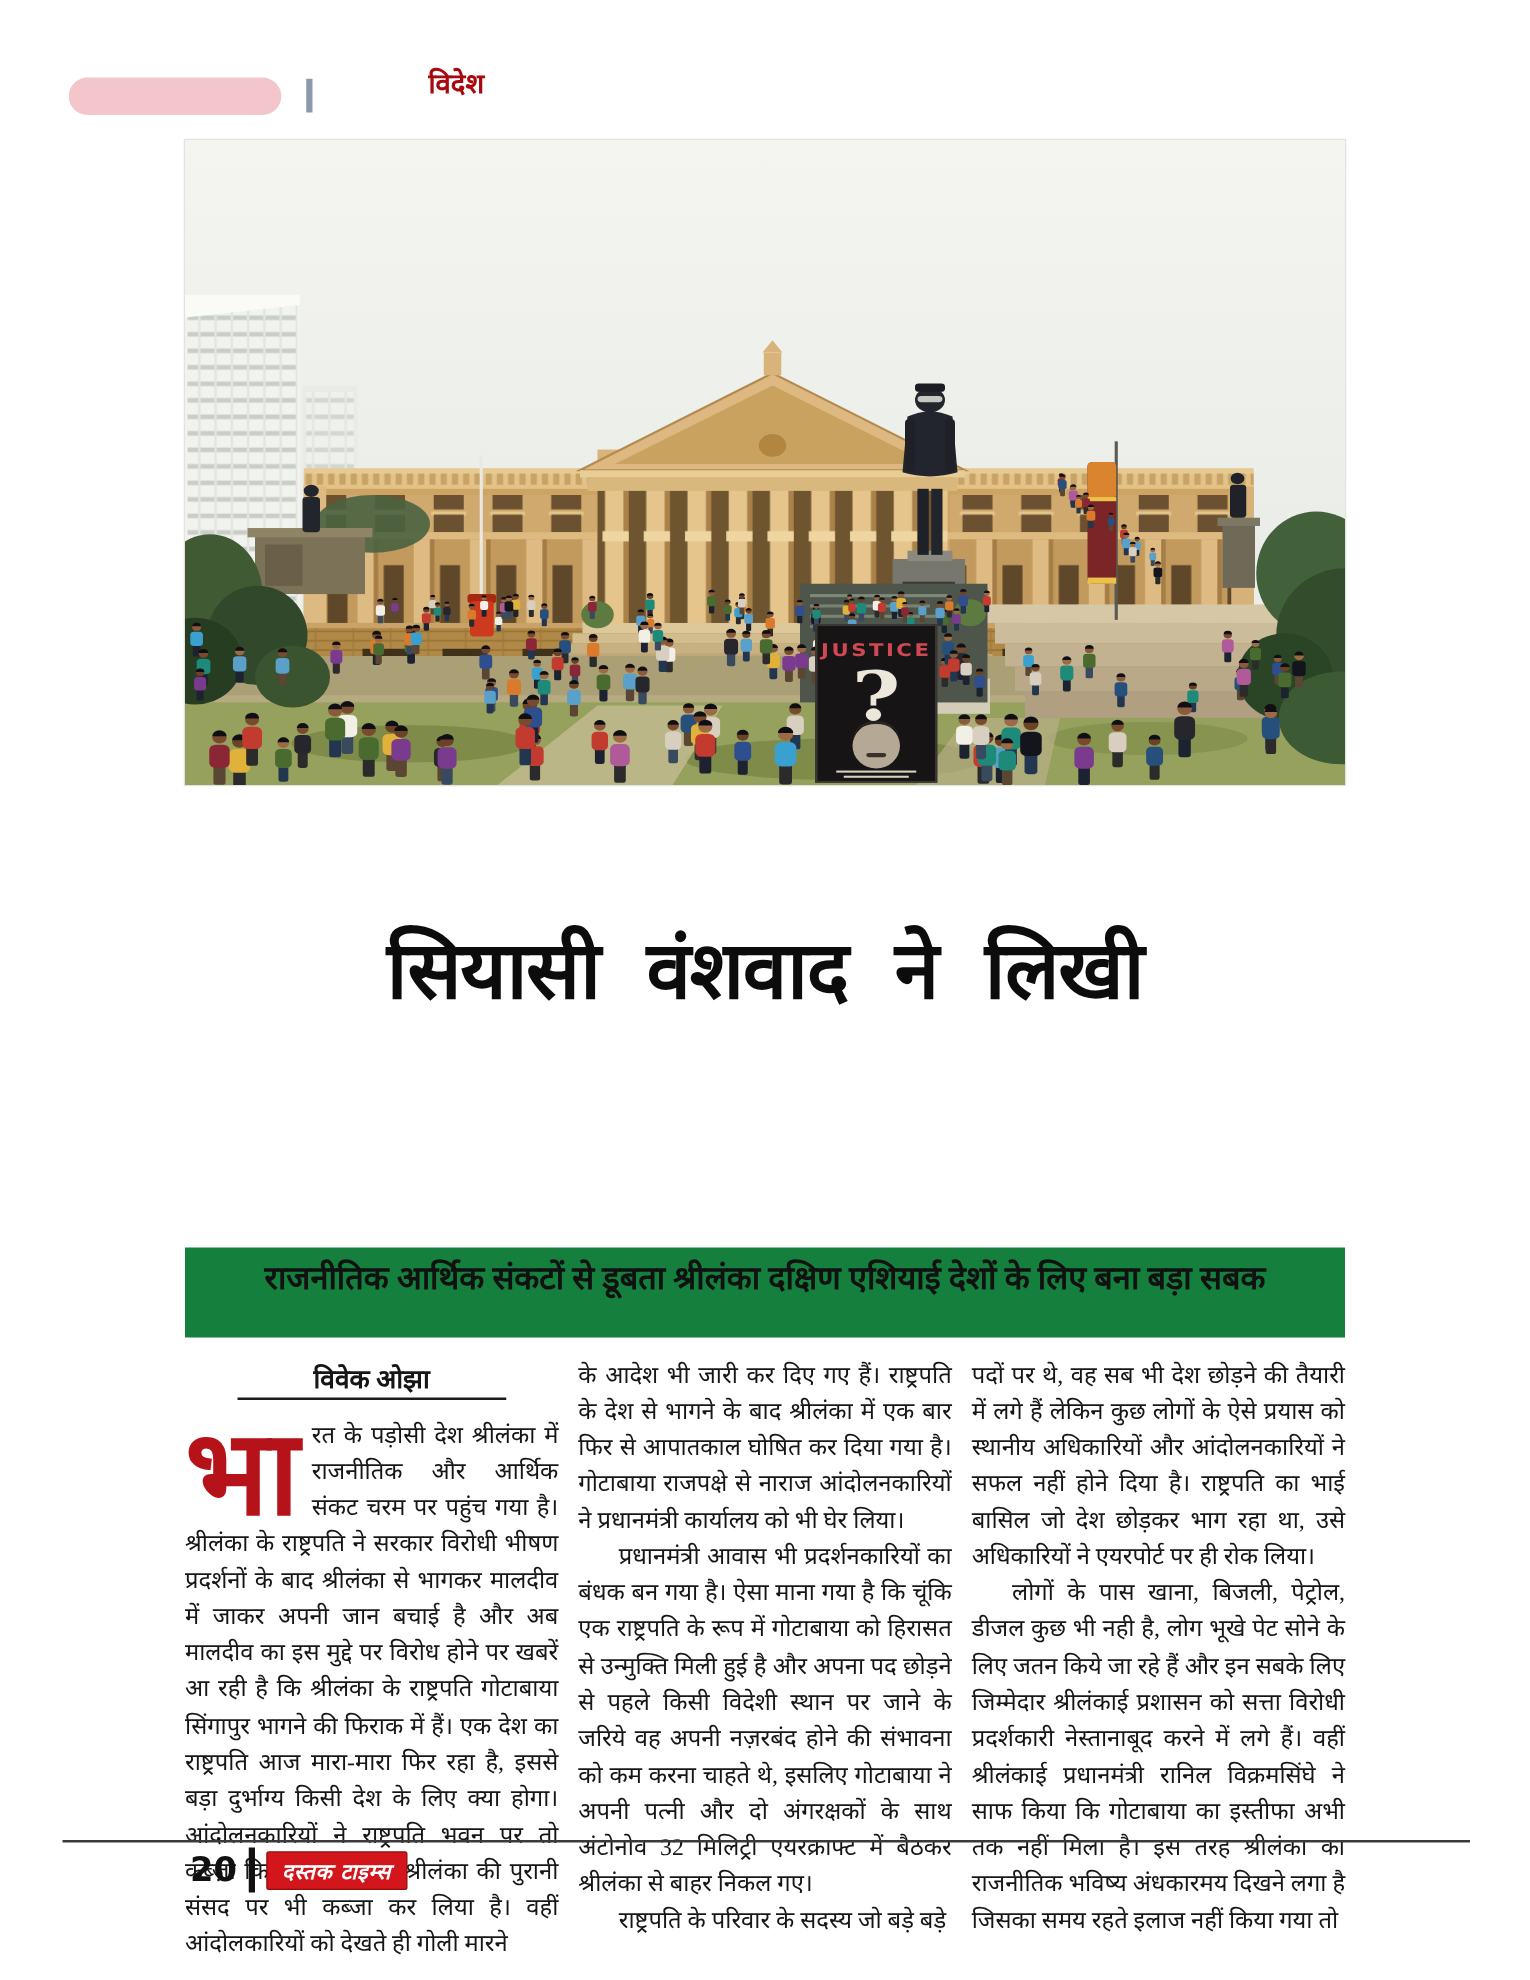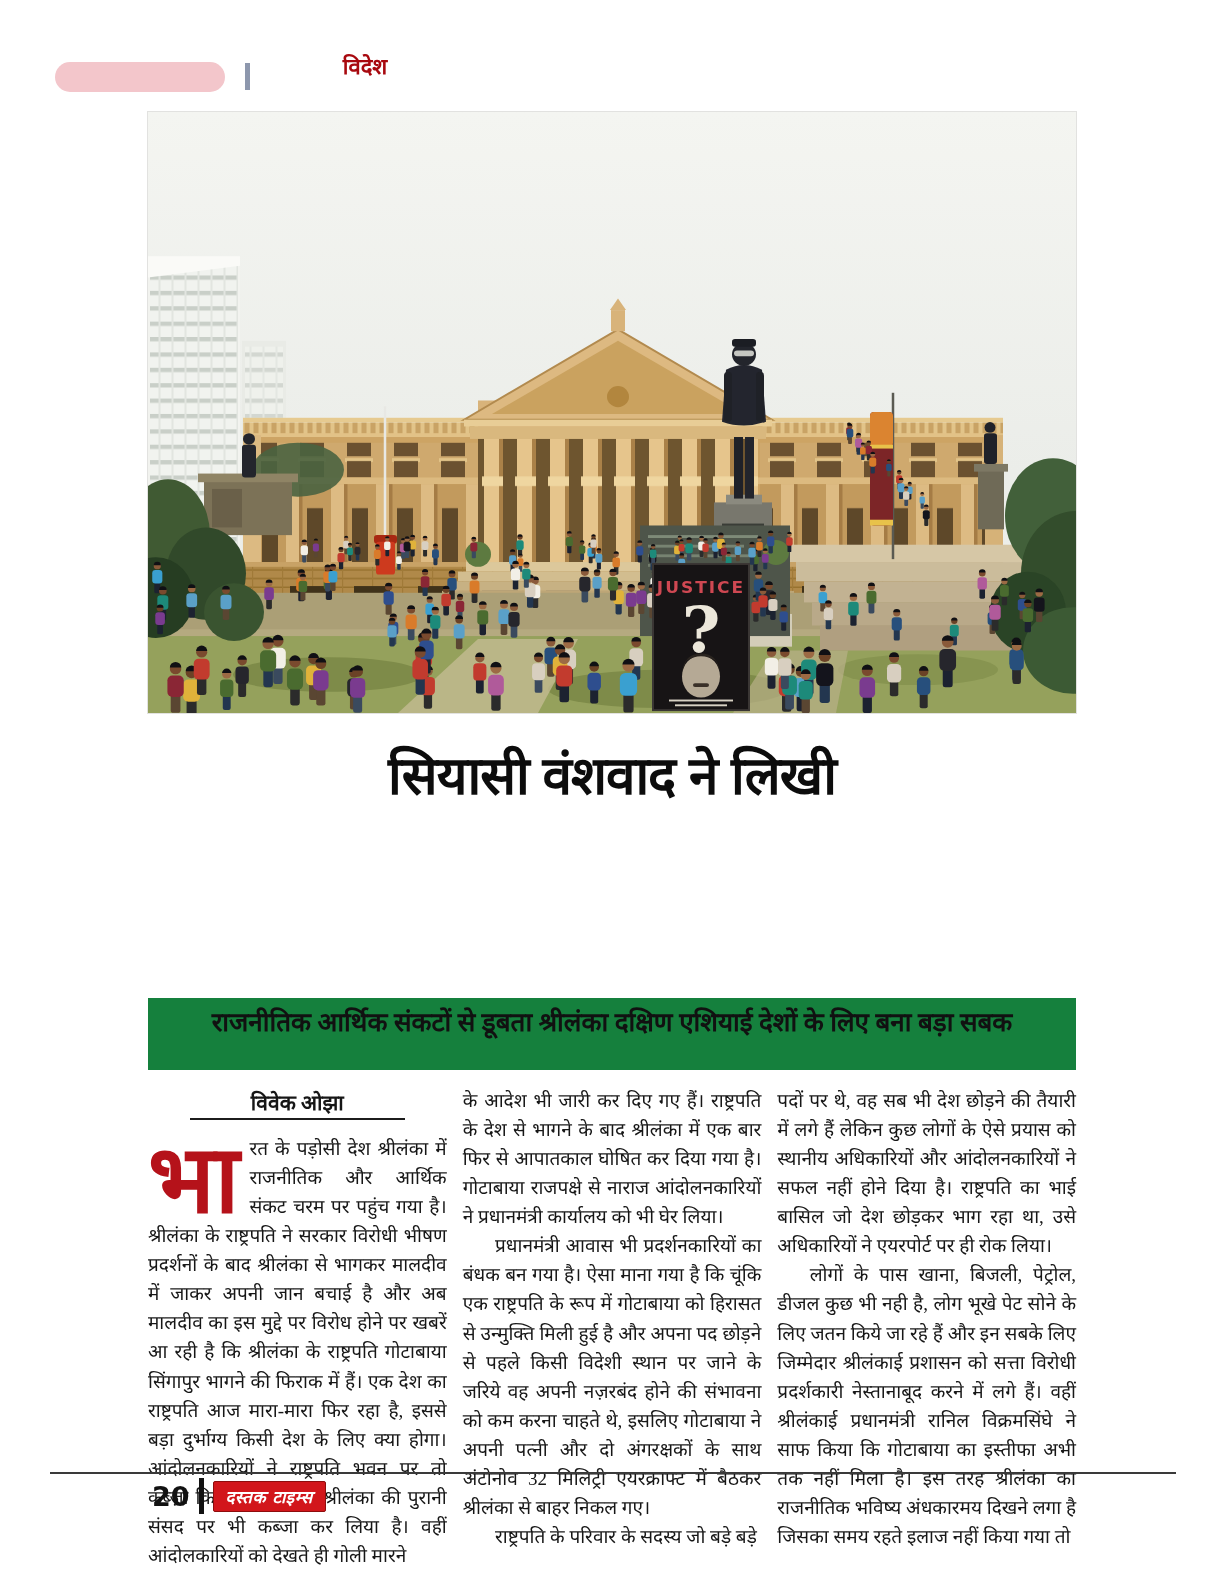--- a/index.html
+++ b/index.html
@@ -8,26 +8,26 @@
     position:relative; width:1224px; height:1584px; background:#fff;
     font-family:"Liberation Serif", serif; overflow:hidden;
   }
   
   .pill { position:absolute; left:55px; top:62px; width:170px; height:30px;
           border-radius:16px; background:#f3c6cb; }
   .tick { position:absolute; left:245px; top:63px; width:5px; height:27px; background:#8d97ad; }
   .section { position:absolute; left:300px; top:50px; width:130px; text-align:center;
              font-family:"DejaVu Sans", sans-serif; font-weight:700; font-size:22px; color:#a8090f; }
   
-  .photo { position:absolute; left:148px; top:112px; width:928px; height:601px; outline:1px solid #e2e2e0; }
+  .photo { position:absolute; left:148px; top:112px; width:928px; height:516px; outline:1px solid #e2e2e0; }
   .photo svg { display:block; width:100%; height:100%; }
   
   .headline { position:absolute; left:118px; top:740px; width:988px; text-align:center;
-              font-family:Liberation Sans, sans-serif; font-weight:800; color:#0c0c0c;
-              font-size:53px; line-height:1.34; letter-spacing:-1px; margin:0; }
+              font-family:Liberation Mono, monospace; font-weight:800; color:#0c0c0c;
+              font-size:64px; line-height:1.34; letter-spacing:-1px; margin:0; }
   
   .subhead { position:absolute; left:148px; top:998px; width:928px; min-height:72px;
              background:#15803d; text-align:center; padding:8px 16px 10px;
              font-size:26px; line-height:1.34; font-weight:600; color:#111; }
   
   .columns { position:absolute; left:148px; top:1086px; width:928px; display:flex; gap:16px; }
   .col { flex:1 1 0; min-width:0; }
   .byline { width:72%; margin:2px auto 14px; text-align:center; font-weight:700; font-size:21px;
             color:#161616; border-bottom:2px solid #1c1c1c; padding-bottom:2px; }
   .col p { margin:0; text-align:justify; font-size:19px; line-height:1.53; color:#161616; }

